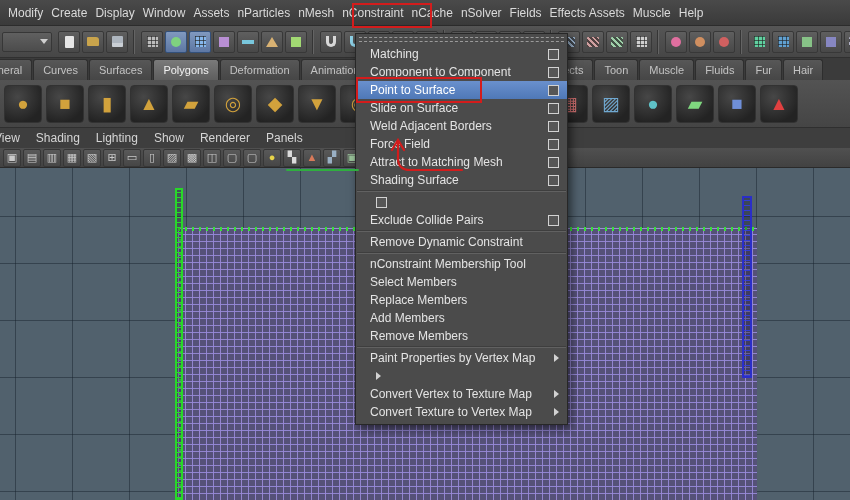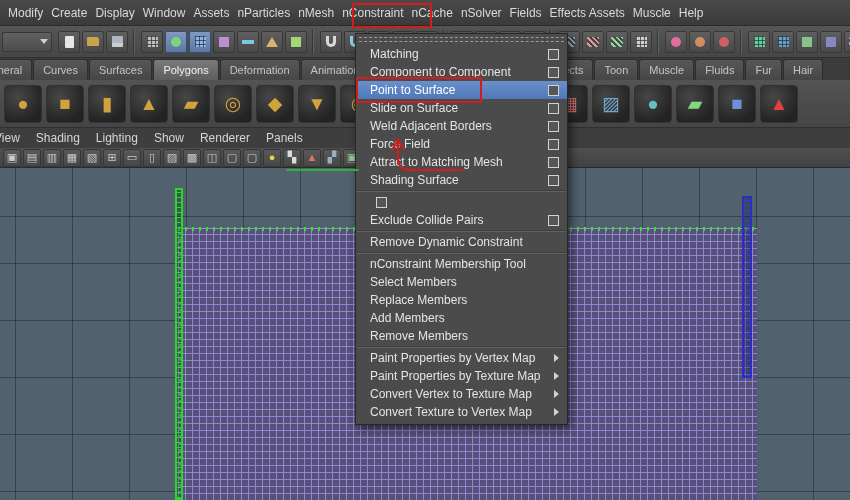--- a/index.html
+++ b/index.html
@@ -427,21 +427,20 @@
       </div>
       <div class="mi">
         <span class="lbl">Remove Members</span>
       </div>
       <div class="msep"></div>
       <div class="mi">
         <span class="lbl">Paint Properties by Vertex Map</span>
         <span class="subarr"></span>
       </div>
       <div class="mi">
-        <span class="lbl">Paint Properties by Texture Map</span>
         <span class="subarr"></span>
       </div>
       <div class="mi">
         <span class="lbl">Convert Vertex to Texture Map</span>
         <span class="subarr"></span>
       </div>
       <div class="mi">
         <span class="lbl">Convert Texture to Vertex Map</span>
         <span class="subarr"></span>
       </div>

